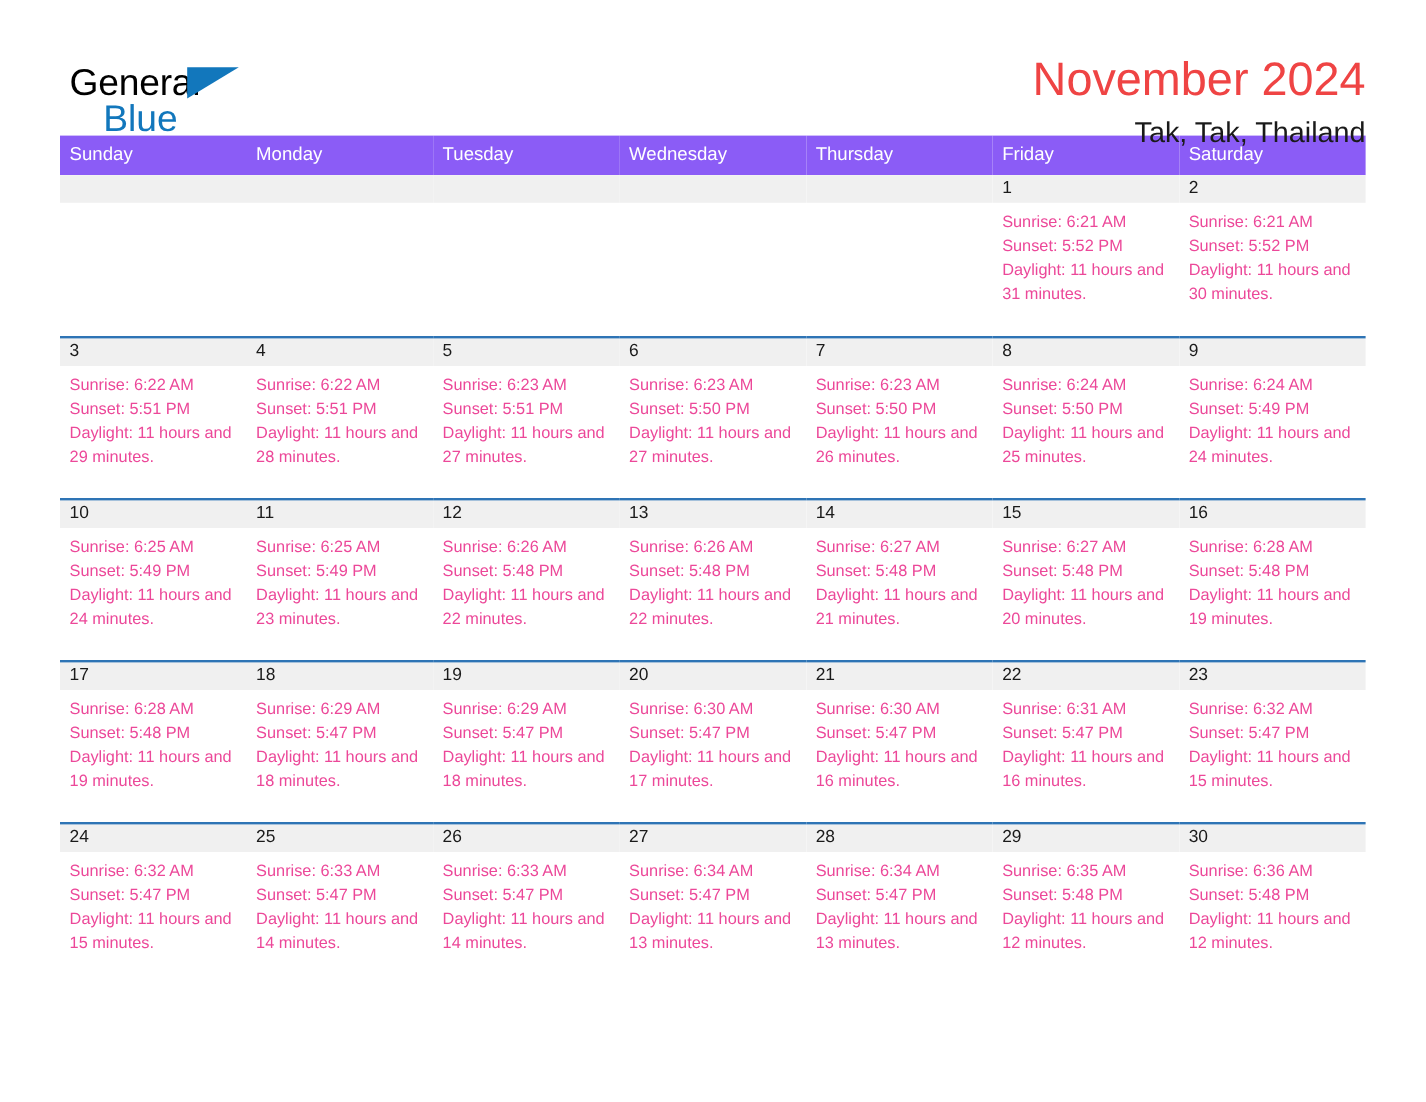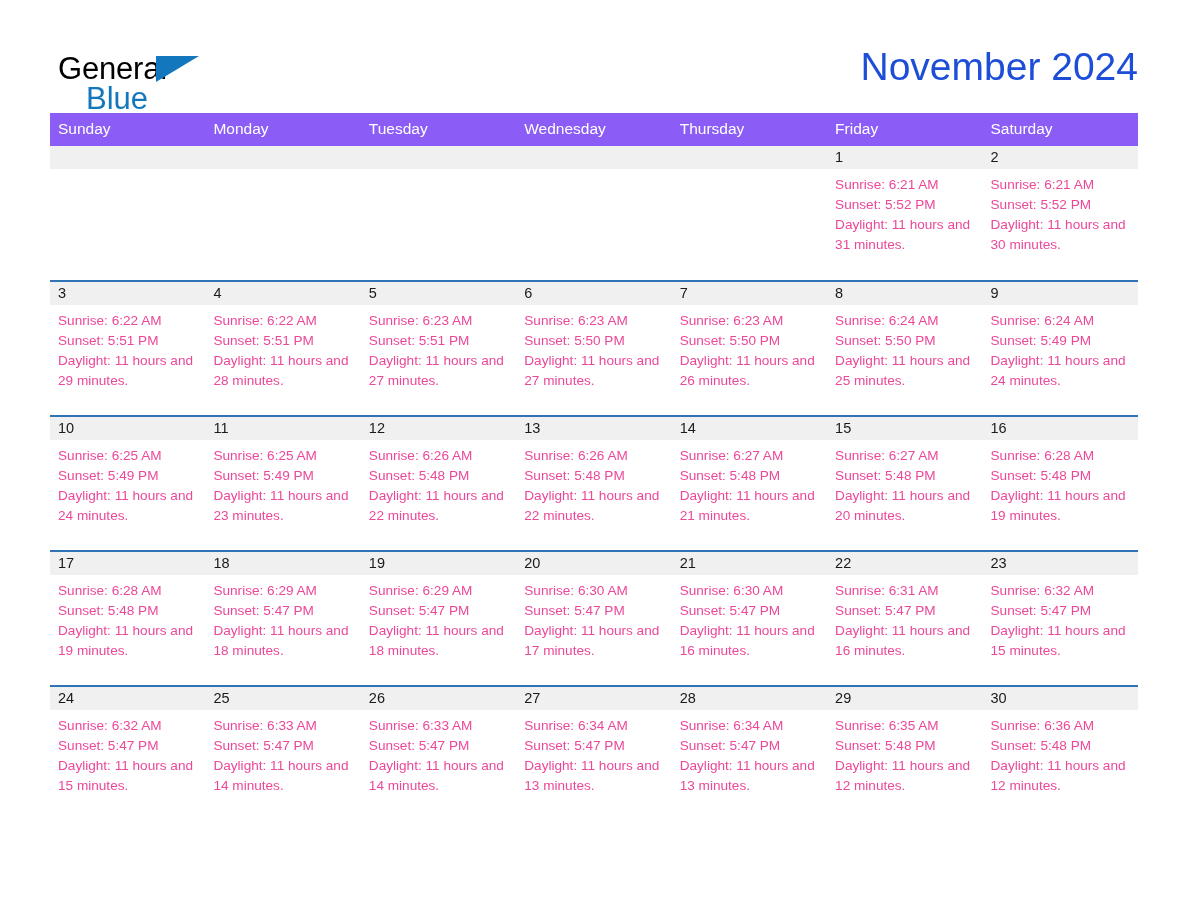--- a/index.html
+++ b/index.html
@@ -65,21 +65,21 @@
 
   .title-block {
     position: absolute;
     right: 50px;
     top: 44px;
     text-align: right;
   }
   .cal-title {
     font-size: 39px;
     line-height: 46px;
-    color: #1d4ed8;
+    color: #ef4444;
     font-weight: 400;
     white-space: nowrap;
   }
   .cal-subtitle {
     margin-top: 7px;
     font-size: 24px;
     line-height: 28px;
     color: #1a1a1a;
     font-weight: 400;
     white-space: nowrap;
@@ -145,20 +145,21 @@
   <div class="masthead">
 
     <div class="logo">
       <span class="logo-line1">General</span>
       <span class="logo-triangle"></span>
       <span class="logo-line2">Blue</span>
     </div>
 
     <div class="title-block">
       <div class="cal-title">November 2024</div>
+      <div class="cal-subtitle">Tak, Tak, Thailand</div>
     </div>
 
   </div>
 
   <table class="calendar">
     <thead>
       <tr>
         <th>Sunday</th>
         <th>Monday</th>
         <th>Tuesday</th>

